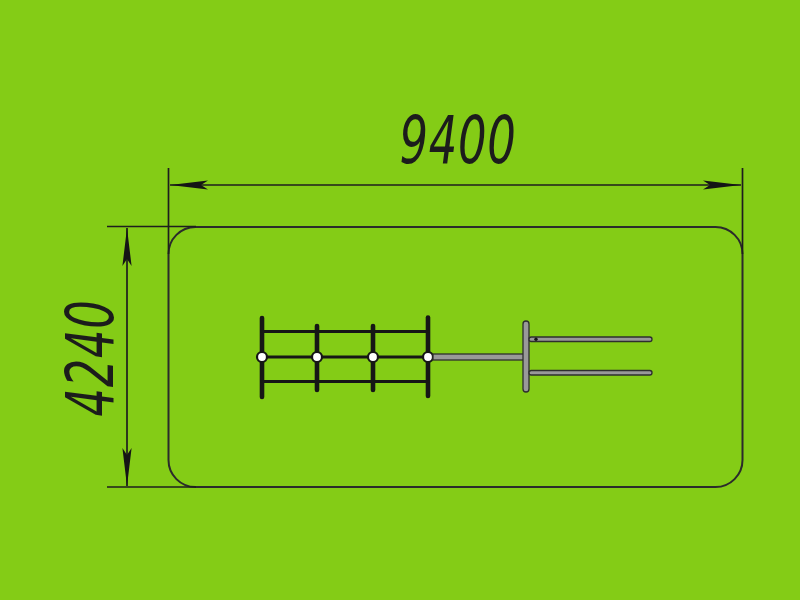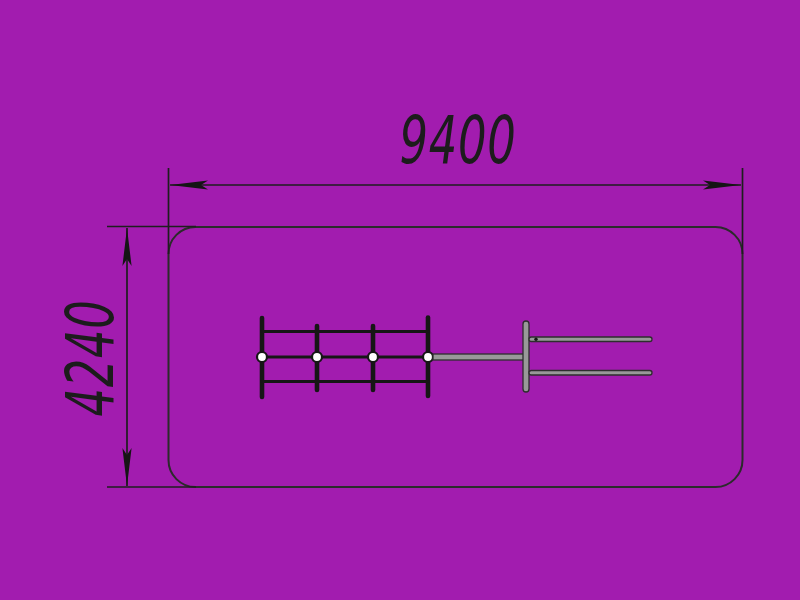--- a/index.html
+++ b/index.html
@@ -4,21 +4,21 @@
 <style>
   html, body {
     margin: 0;
     padding: 0;
     background: #ffffff;
   }
   .canvas {
     position: relative;
     width: 800px;
     height: 600px;
-    background: #a21caf;
+    background: #84cc16;
     overflow: hidden;
   }
   svg {
     display: block;
   }
   .dim-text {
     font-family: "DejaVu Sans", sans-serif;
     font-style: italic;
     font-size: 66px;
     fill: #1c1c1c;

